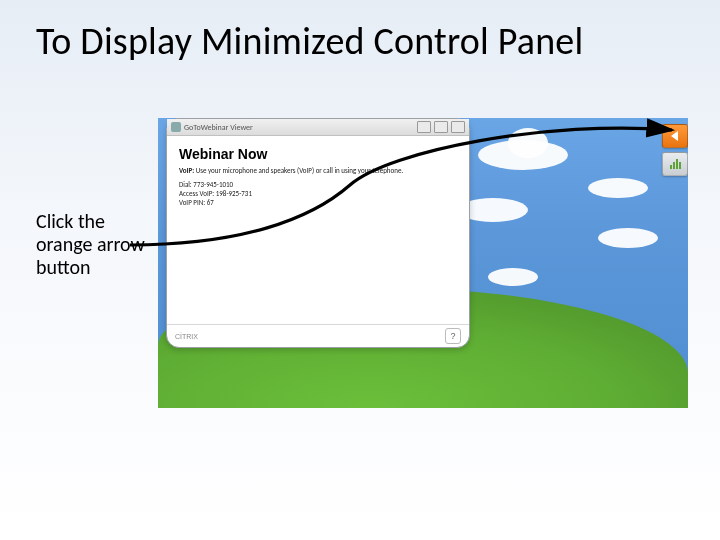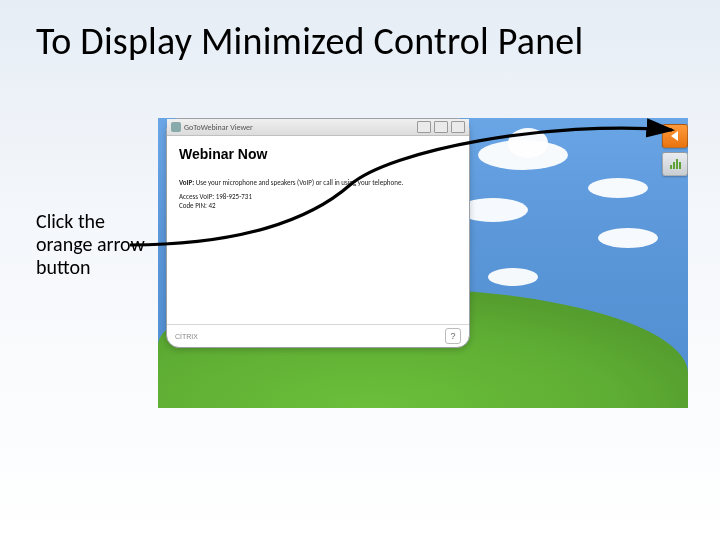--- a/index.html
+++ b/index.html
@@ -44,21 +44,21 @@
   .vw-titlebar{
     height:16px;background:linear-gradient(to bottom,#f0f0f0,#dcdcdc);
     border-bottom:1px solid #c0c0c0;
     display:flex;align-items:center;font-size:8px;color:#555;
     padding:0 4px;gap:3px;
   }
   .vw-tb-icon{width:10px;height:10px;background:#8aa;border-radius:2px;}
   .vw-tb-title{flex:1;}
   .vw-tb-btn{width:12px;height:10px;border:1px solid #999;background:#eaeaea;border-radius:1px;}
   .vw-body{flex:1;padding:10px 12px 4px 12px;position:relative;}
-  .vw-heading{font-size:14px;font-weight:bold;color:#000;margin-bottom:16px;font-family:Arial,sans-serif;}
+  .vw-heading{font-size:14px;font-weight:bold;color:#000;margin-bottom:4px;font-family:Arial,sans-serif;}
   .vw-audio{font-size:7px;color:#222;margin-bottom:5px;}
   .vw-audio b{font-weight:bold;}
   .vw-detail{font-size:7px;color:#222;line-height:1.3;}
   .vw-footer{
     border-top:1px solid #d8d8d8;padding:3px 8px;
     display:flex;align-items:center;justify-content:space-between;
     font-size:7px;color:#888;font-family:Arial,sans-serif;
   }
   .vw-footer-q{
     width:14px;height:14px;border:1px solid #bbb;border-radius:3px;
@@ -112,26 +112,30 @@
         <div class="vw-tb-btn"></div>
       </div>
       <div class="vw-body">
         <div class="vw-heading">Webinar Now</div>
         <div class="vw-audio">
           <b>VoIP:</b>
           <span>Use your microphone and speakers (VoIP) or call in using your telephone.</span>
         </div>
         <div class="vw-detail">
           <div>
+            <span>Dial:</span>
+            <span>773-945-1010</span>
+          </div>
+          <div>
             <span>Access VoIP:</span>
             <span>198-925-731</span>
           </div>
           <div>
-            <span>Code PIN:</span>
-            <span>42</span>
+            <span>VoIP PIN:</span>
+            <span>67</span>
           </div>
         </div>
       </div>
       <div class="vw-footer">
         <span>CİTRIX</span>
         <div class="vw-footer-q">
           <span>?</span>
         </div>
       </div>
     </div>

